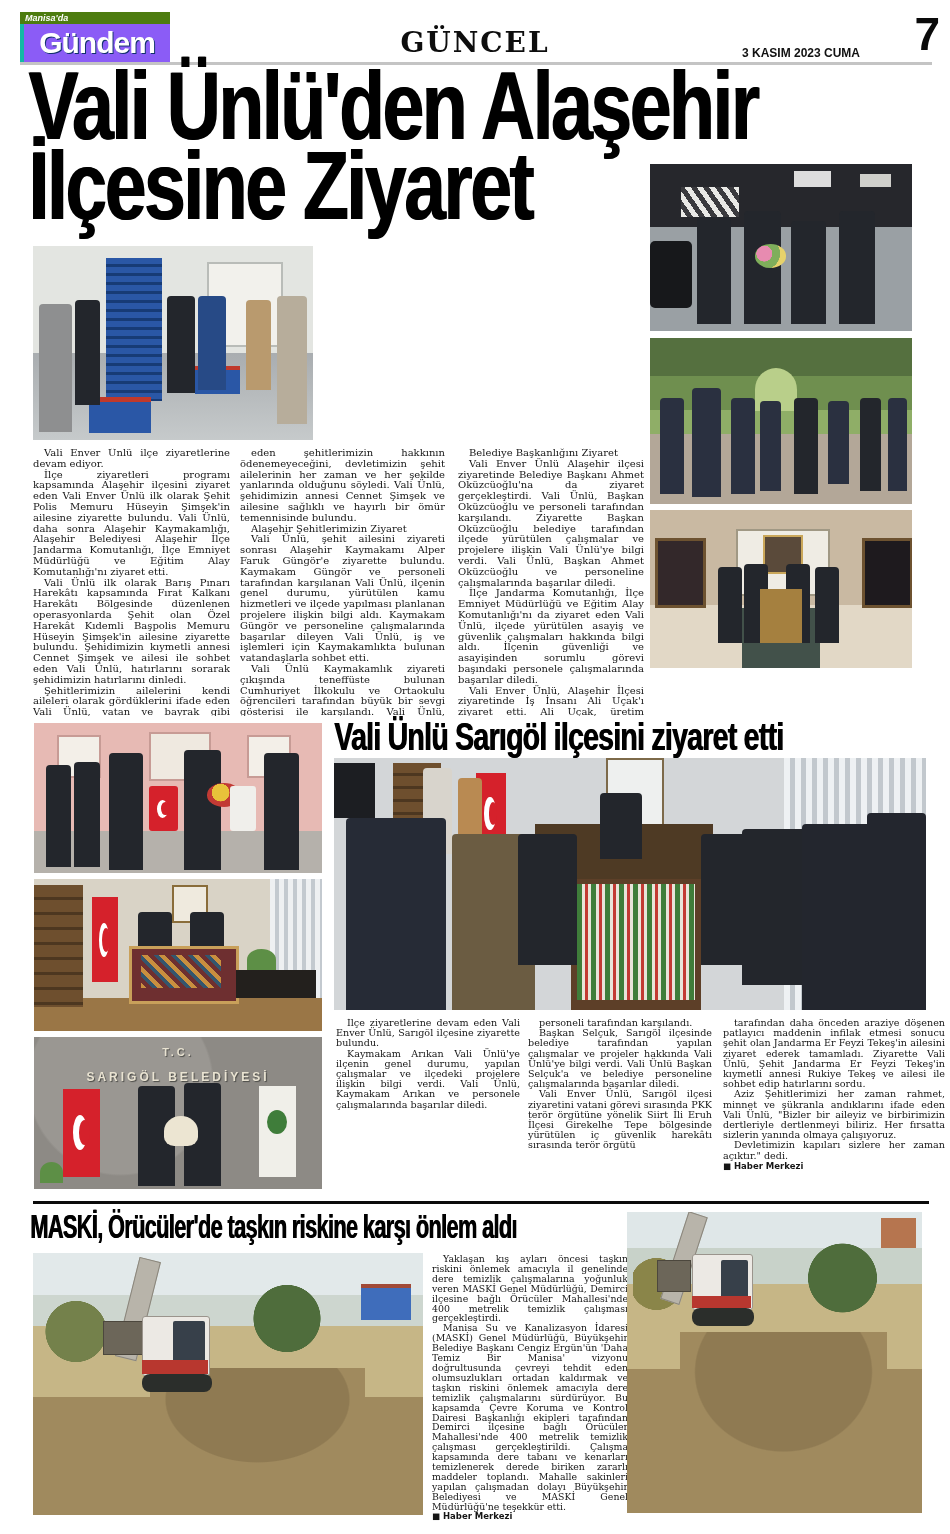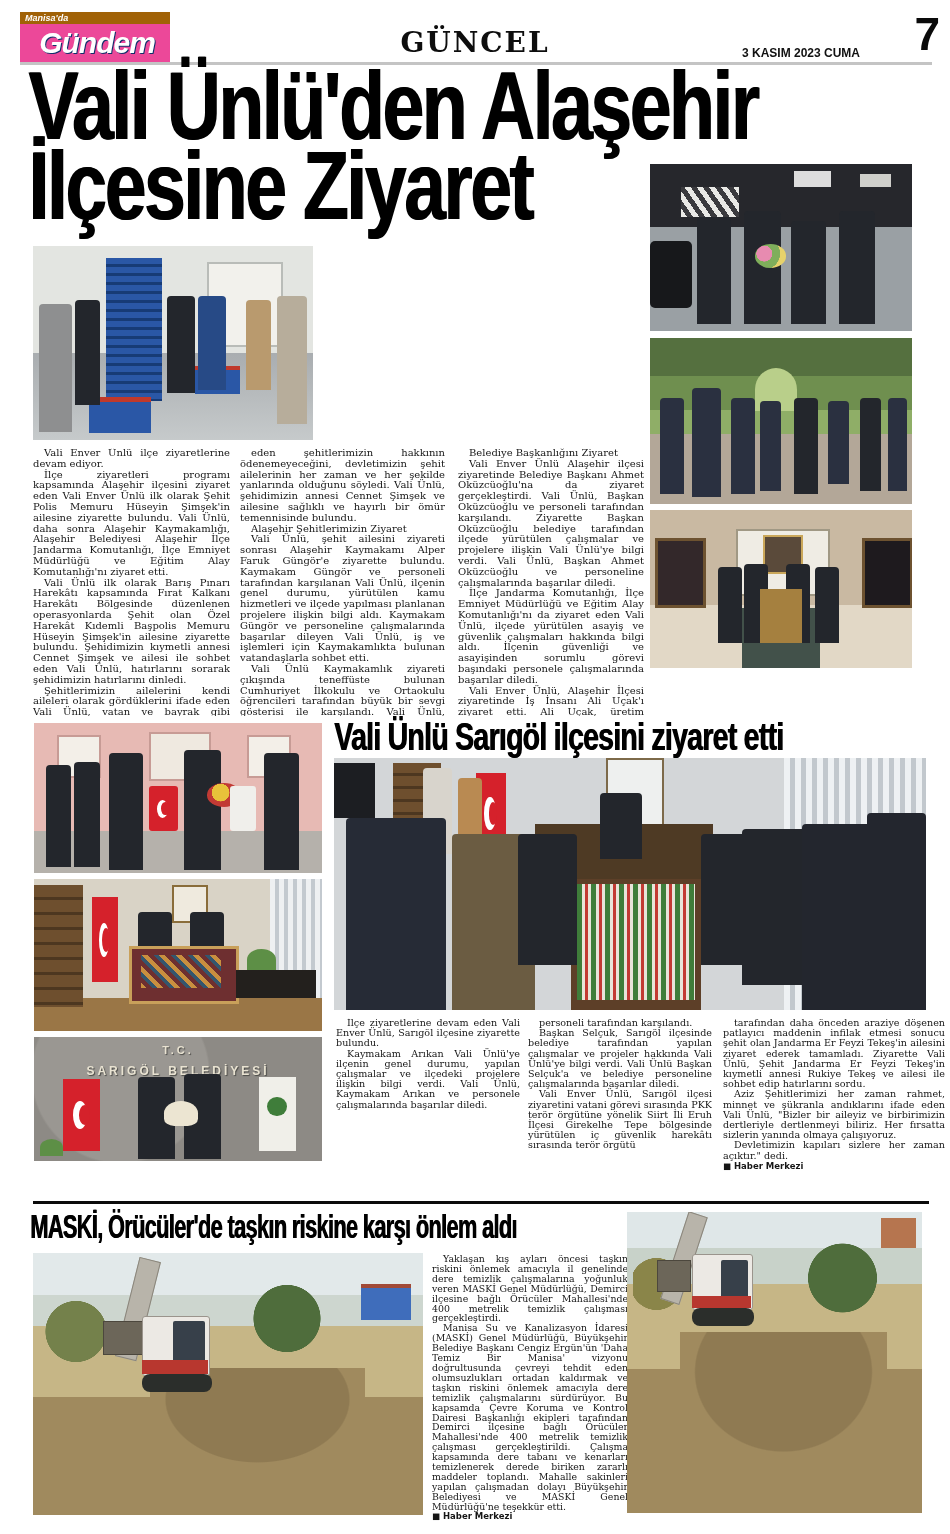--- a/index.html
+++ b/index.html
@@ -2,25 +2,25 @@
 <html><head>
 <meta charset="utf-8">
 <style>
   html,body{margin:0;padding:0;background:#ffffff;}
   .page{position:relative;width:950px;height:1534px;background:#fff;overflow:hidden;
         font-family:"DejaVu Serif",serif;color:#161616;}
   .abs{position:absolute;}
 
   
   .logo{left:20px;top:12px;width:150px;height:50px;}
-  .logo-top{background:#a16207;color:#fff;font-family:"Liberation Sans",sans-serif;
+  .logo-top{background:#4d7c0f;color:#fff;font-family:"Liberation Sans",sans-serif;
             font-style:italic;font-weight:bold;font-size:9px;line-height:12px;padding-left:5px;}
-  .logo-main{background:#ec4899;color:#fff;font-family:"Liberation Sans",sans-serif;
-             font-style:italic;font-weight:bold;font-size:30px;line-height:38px;text-align:center;
-             text-shadow:1px 1px 0 #10306b;letter-spacing:-1px;border-left:4px solid #ec4899;}
+  .logo-main{background:#8b5cf6;color:#fff;font-family:"Liberation Sans",sans-serif;
+             font-weight:bold;font-size:30px;line-height:38px;text-align:center;
+             text-shadow:1px 1px 0 #10306b;letter-spacing:-1px;border-left:4px solid #14b8a6;}
   .section-title{left:0;top:26px;width:950px;text-align:center;font-family:"DejaVu Serif",serif;
                  font-weight:bold;font-size:28px;letter-spacing:2px;color:#0d0d0d;}
   .date{left:560px;top:46px;width:300px;text-align:right;font-family:"Liberation Sans",sans-serif;
         font-weight:bold;font-size:12px;color:#111;}
   .pagenum{left:885px;top:8px;width:55px;text-align:right;font-family:"Liberation Sans",sans-serif;
            font-weight:bold;font-size:46px;color:#0a0a0a;line-height:52px;}
   .hrule{background:#c4c4c4;}
   .blackrule{background:#0a0a0a;}
 
   
@@ -188,21 +188,21 @@
     <div style="left:48%;top:4%;width:11%;height:22%;background:#efeade;border:2px solid #8a6d3a;"></div>
     <div style="left:82%;top:0;width:18%;height:78%;background:repeating-linear-gradient(90deg,#eef0f2 0 5px,#c3c9cf 5px 9px);"></div>
     <div class="fig" style="left:36%;top:22%;width:12%;height:60%;"></div>
     <div class="fig" style="left:54%;top:22%;width:12%;height:60%;"></div>
     <div style="left:33%;top:44%;width:36%;height:34%;background:#6e2f30;border:3px solid #c9a05a;"></div>
     <div style="left:37%;top:50%;width:28%;height:22%;background:repeating-linear-gradient(45deg,#c98f3f 0 4px,#6e2f30 4px 8px,#34566e 8px 12px);"></div>
     <div style="left:70%;top:60%;width:28%;height:18%;background:#23201d;"></div>
     <div style="left:74%;top:46%;width:10%;height:14%;background:#5d8f46;border-radius:50% 50% 0 0;"></div>
   </div>
 
-  <div class="ph" style="left:34px;top:1037px;width:288px;height:124px;">
+  <div class="ph" style="left:34px;top:1037px;width:288px;height:152px;">
     <div style="left:0;top:0;width:100%;height:100%;background:radial-gradient(circle at 30% 30%,#9a9792 0 40%,#8d8a85 41% 100%);"></div>
     <div class="metal-text" style="top:6%;font-size:11px;">T.C.</div>
     <div class="metal-text" style="top:22%;font-size:12px;">SARIGÖL BELEDİYESİ</div>
     <div class="flag-tr" style="left:10%;top:34%;width:13%;height:58%;"></div>
     <div style="left:78%;top:32%;width:13%;height:60%;background:#f0efe9;"></div>
     <div style="left:81%;top:48%;width:7%;height:16%;background:#3f7d3a;border-radius:50%;"></div>
     <div class="fig" style="left:36%;top:32%;width:13%;height:66%;"></div>
     <div class="fig" style="left:52%;top:30%;width:13%;height:68%;"></div>
     <div style="left:45%;top:52%;width:12%;height:20%;background:#ece5d2;border-radius:50% 50% 30% 30%;"></div>
     <div style="left:2%;top:82%;width:8%;height:14%;background:#5d8f46;border-radius:50% 50% 0 0;"></div>

